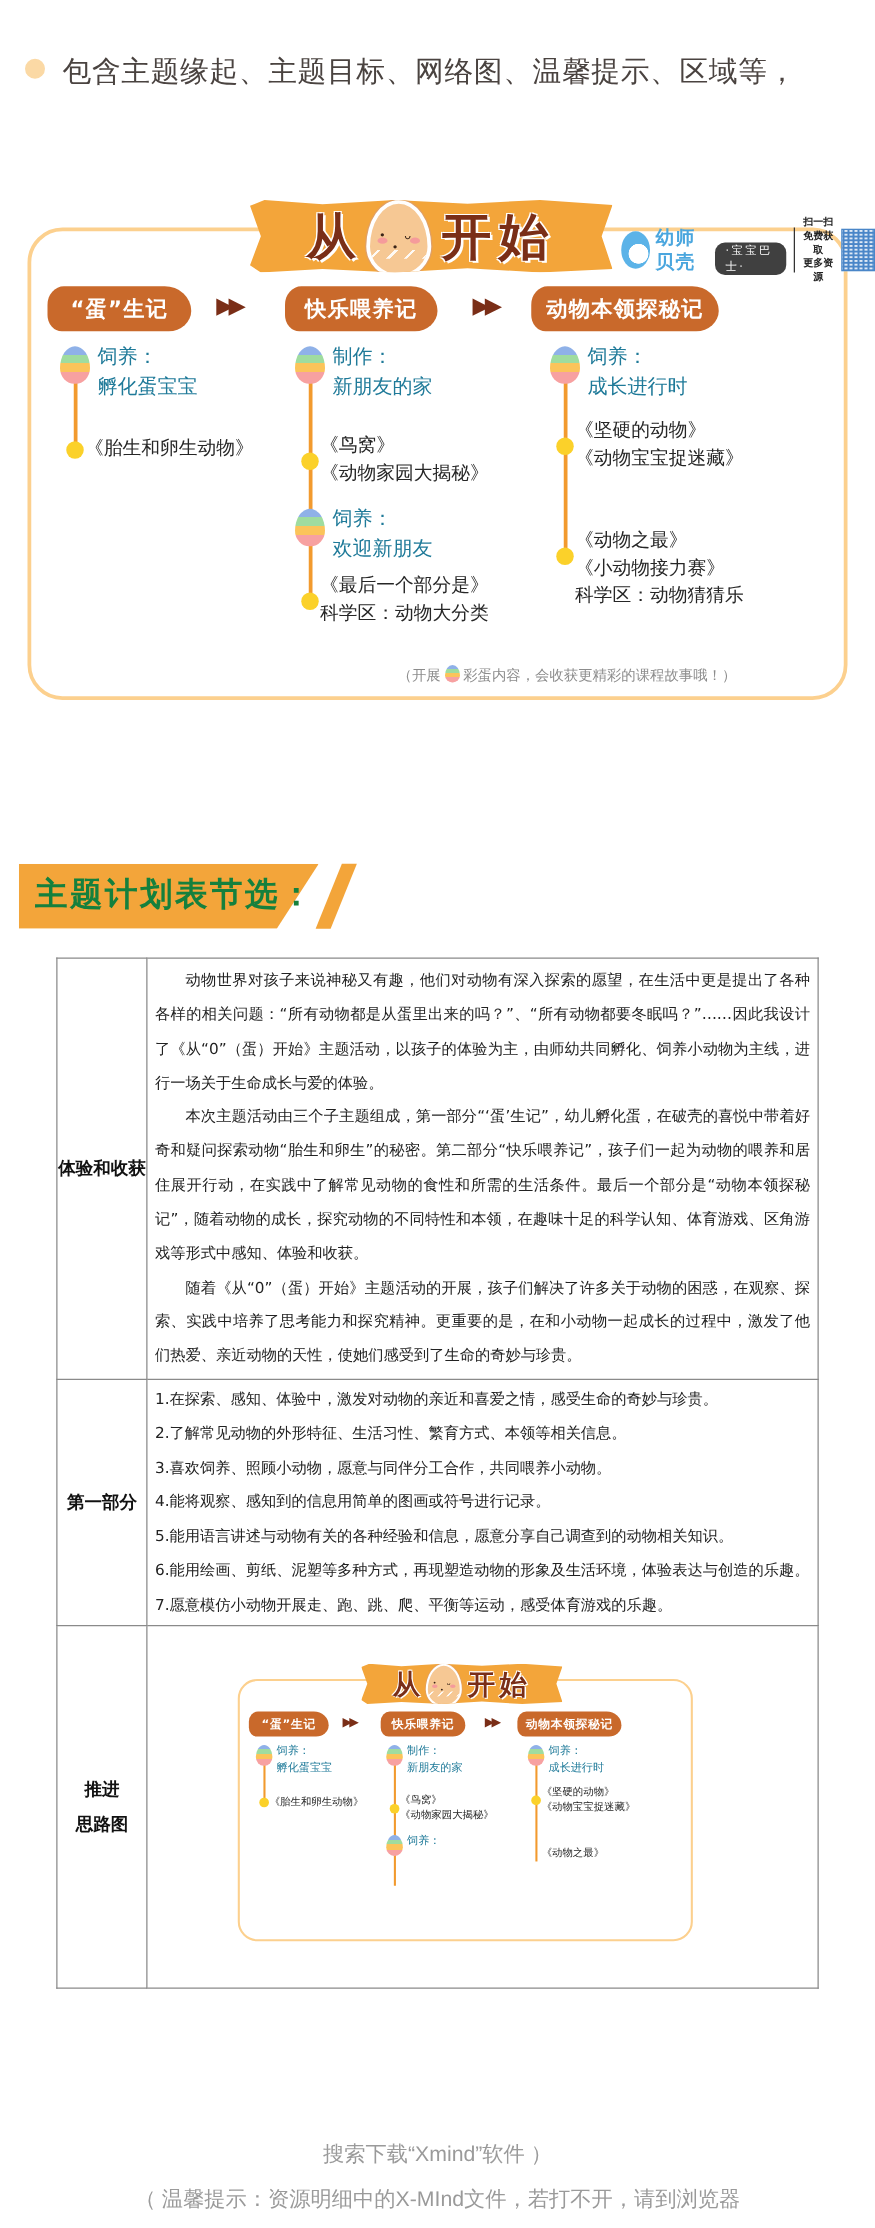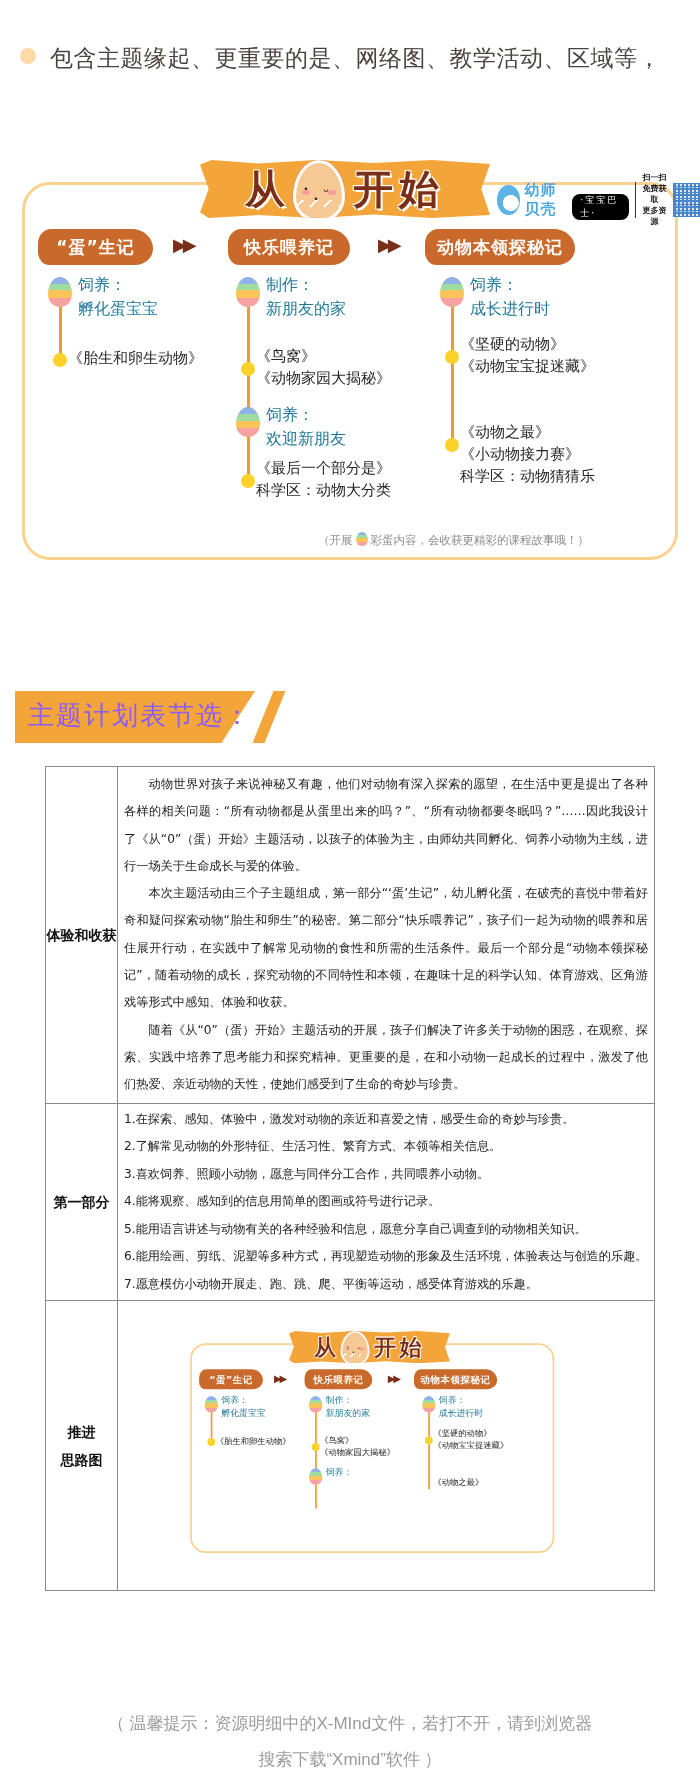--- a/index.html
+++ b/index.html
@@ -35,56 +35,56 @@
   .mm-black { position: absolute; color: #262626; white-space: nowrap; }
   .mm-foot { position: absolute; color: #8c8c8c; white-space: nowrap; text-align: right; }
   .mm-foot .mini-egg { display: inline-block; border-radius: 50% 50% 48% 48% / 58% 58% 42% 42%;
             background: linear-gradient(180deg, #8fb1e8 0 22%, #9fdc9f 22% 45%, #fbc45a 45% 70%, #f7a1a1 70% 100%); vertical-align: -2px; }
 
   
   .logo { position: absolute; display: flex; align-items: center; }
   .logo-mark { width: 30px; height: 30px; border-radius: 50%; background: radial-gradient(circle at 60% 60%, #fff 0 34%, #5bb3e8 36% 100%); margin-right: 4px; }
   .logo-text { display: flex; flex-direction: row; align-items: center; }
   .logo-name { font-size: 15px; font-weight: bold; color: #4aa6de; letter-spacing: 1px; }
-  .logo-sub { font-size: 9px; color: #fff; background: #000000; border-radius: 8px; padding: 0 8px; letter-spacing: 2px; margin-top: 15px; }
+  .logo-sub { font-size: 9px; color: #fff; background: #404040; border-radius: 8px; padding: 0 8px; letter-spacing: 2px; margin-top: 15px; }
   .logo-sep { width: 2px; height: 36px; background: #333; margin: 0 6px; }
   .logo-scan { font-size: 8px; line-height: 11px; color: #222; font-weight: bold; text-align: center; }
   .qr { width: 34px; height: 34px; margin-left: 6px;
         background:
           linear-gradient(90deg, #4a86c8 25%, transparent 25% 50%, #4a86c8 50% 75%, transparent 75%) 0 0/8px 8px,
           linear-gradient(0deg, #4a86c8 25%, transparent 25% 50%, #4a86c8 50% 75%, transparent 75%) 0 0/6px 6px,
           #dfe9f5; border: 1px solid #4a86c8; }
 
   
   .section-head { position: absolute; left: 15px; top: 691px; height: 52px; width: 250px; }
   .section-head .bar { position: absolute; left: 0; top: 0; height: 52px; width: 240px; background: #f3a53a;
         clip-path: polygon(0 0, 100% 0, 86% 100%, 0 100%); }
   .section-head .slash { position: absolute; left: 248px; top: 0; width: 12px; height: 52px; background: #f3a53a; transform: skewX(-22deg); }
-  .section-head .title { position: absolute; left: 13px; top: 7px; font-size: 26px; font-weight: normal; color: #8b5cf6; letter-spacing: 2px; white-space: nowrap; }
+  .section-head .title { position: absolute; left: 13px; top: 7px; font-size: 26px; font-weight: bold; color: #15803d; letter-spacing: 2px; white-space: nowrap; }
 
   
   .plan-table { position: absolute; left: 45px; top: 766px; width: 610px; border-collapse: collapse; table-layout: fixed; }
   .plan-table td { border: 1.5px solid #8a8a8a; vertical-align: middle; }
   .plan-table .title-cell { height: 59px; text-align: center; font-size: 23px; color: #111; font-family: "Liberation Sans", sans-serif; }
   .plan-table .label-cell { width: 72px; text-align: center; font-size: 14px; font-weight: bold; color: #111; line-height: 28px; }
   .plan-table .body-cell { padding: 4px 6px 4px 6px; font-size: 12.2px; color: #222; line-height: 27.3px; text-align: justify; }
   .plan-table .body-cell p.indent { text-indent: 2em; }
   .plan-table .goals { padding: 2px 6px; }
   .plan-table .goals p { line-height: 27.5px; font-size: 12.2px; white-space: nowrap; }
   .plan-table .map-cell { height: 290px; position: relative; }
 
   
   .tip { position: absolute; left: 0; top: 1706px; width: 700px; text-align: center; color: #9a9a9a; font-size: 17px; line-height: 36px; font-family: "Liberation Sans", sans-serif; }
 </style>
 </head>
 <body>
 
 <div class="intro">
   <div class="intro-line">
-    <span class="intro-dot"></span><span>包含主题缘起、更重要的是、网络图、教学活动、区域等，</span>
+    <span class="intro-dot"></span><span>包含主题缘起、主题目标、网络图、温馨提示、区域等，</span>
   </div>
 </div>
 
 <div class="mm" id="mm-large" style="left:0;top:160px;width:700px;height:490px;">
     <div class="mm-frame" style="left: 22px; top: 22px; width: 656px; height: 378px; border-width: 3px; border-radius: 28px;"></div>
     <div class="mm-banner" style="left: 200px; top: 0px; width: 290px; height: 58px; gap: 8px;">
       <div class="mm-banner-char" style="font-size: 40px;">从</div>
       <div class="mm-egg-face" style="width: 52px; height: 62px; margin-top: 4px;">
         <div class="eyes" style="font-size: 9px;">• ᴗ •</div>
         <div class="blush" style="left: 14%;"></div>
@@ -219,15 +219,15 @@
               <div class="mm-black" style="left: 460px; top: 197px; font-size: 15px;">《动物宝宝捉迷藏》</div>
               <div class="mm-black" style="left: 460px; top: 263px; font-size: 15px;">《动物之最》</div>
             </div>
           </div>
     </td>
   </tr>
 </tbody>
   </table>
 
 <div class="tip">
+  <div>搜索下载“Xmind”软件 ）</div>
   <div>（ 温馨提示：资源明细中的X-MInd文件，若打不开，请到浏览器</div>
-  <div>搜索下载“Xmind”软件 ）</div>
 </div>
 
 </body></html>

